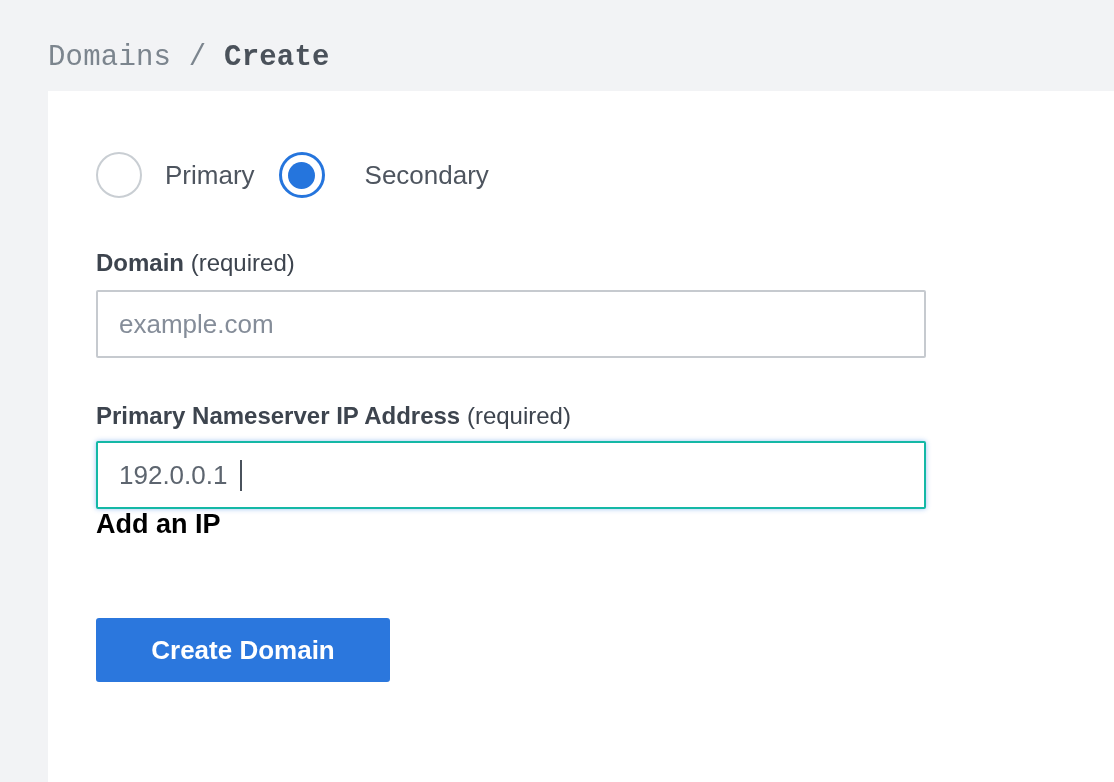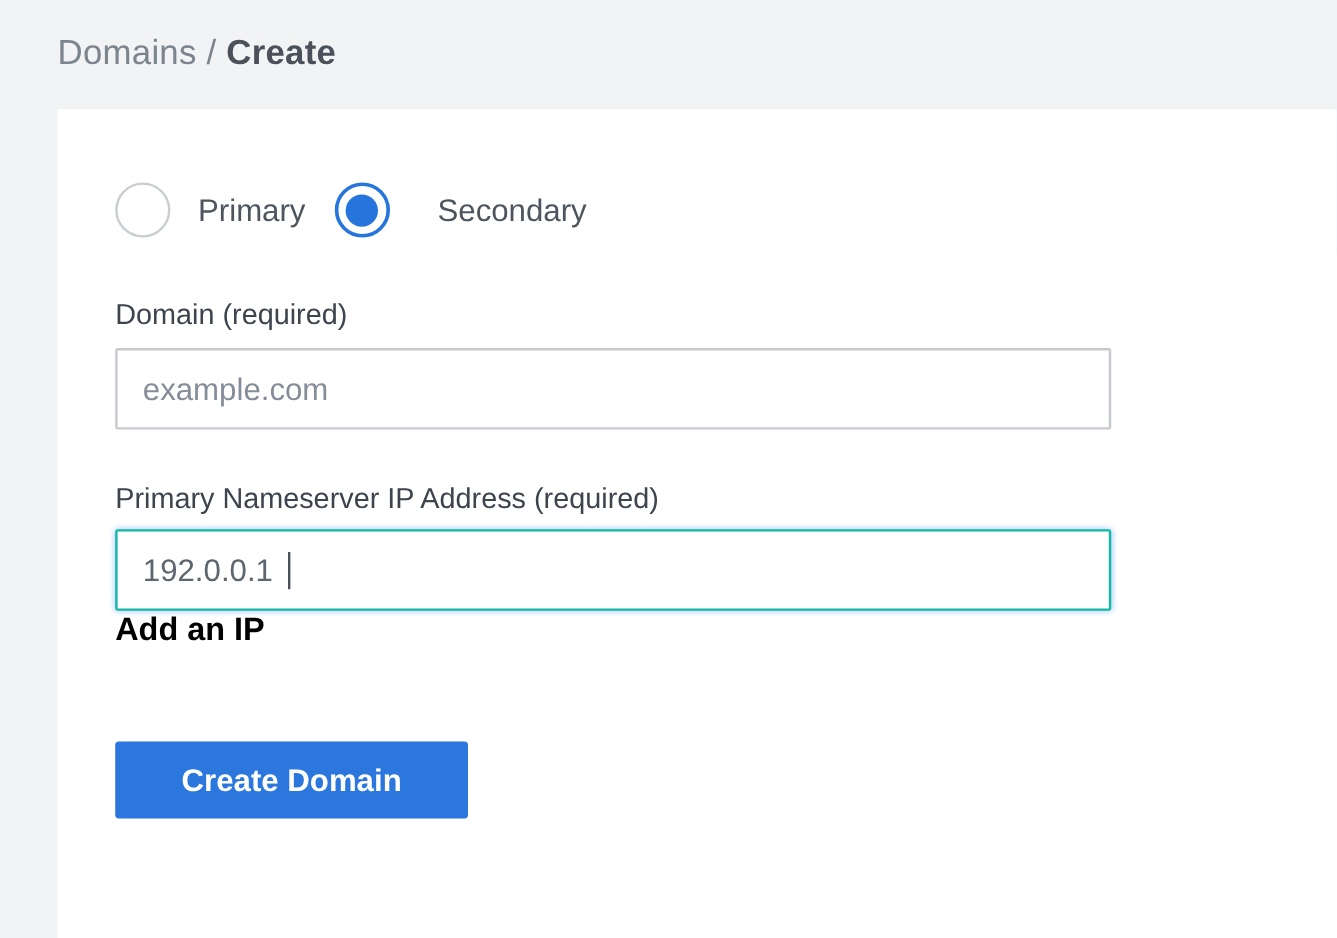--- a/index.html
+++ b/index.html
@@ -5,21 +5,22 @@
   * { box-sizing: border-box; }
   html, body {
     margin: 0; padding: 0;
     width: 1114px; height: 782px;
     overflow: hidden;
     background: #f2f3f5;
     font-family: "Liberation Sans", sans-serif;
   }
   .header {
     height: 91px;
-    padding: 28px 0 0 48px;
+    padding: 41px 0 0 48px;
+    font-family: Liberation Mono, monospace;
   }
   .breadcrumb {
     font-size: 29px;
     letter-spacing: 0.2px;
   }
   .breadcrumb .section { color: #7c858e; font-weight: 400; }
   .breadcrumb .current { color: #4a515a; font-weight: 700; }
 
   .card {
     margin-left: 48px;
@@ -53,21 +54,21 @@
     color: #4e555f;
   }
 
   
   .field-label {
     font-size: 24px;
     color: #3d444e;
     margin-top: 51px;
     margin-bottom: 13px;
   }
-  .field-label .label-strong { font-weight: 400; }
+  .field-label .label-strong { font-weight: 700; }
   .field-label .label-note { font-weight: 400; }
 
   .input-wrap { position: relative; width: 830px; text-decoration: underline; }
   .text-input {
     width: 830px; height: 68px;
     border: 2px solid #c6cacf;
     border-radius: 2px;
     background: #ffffff;
     padding: 0 21px;
     font-family: "Liberation Sans", sans-serif;

